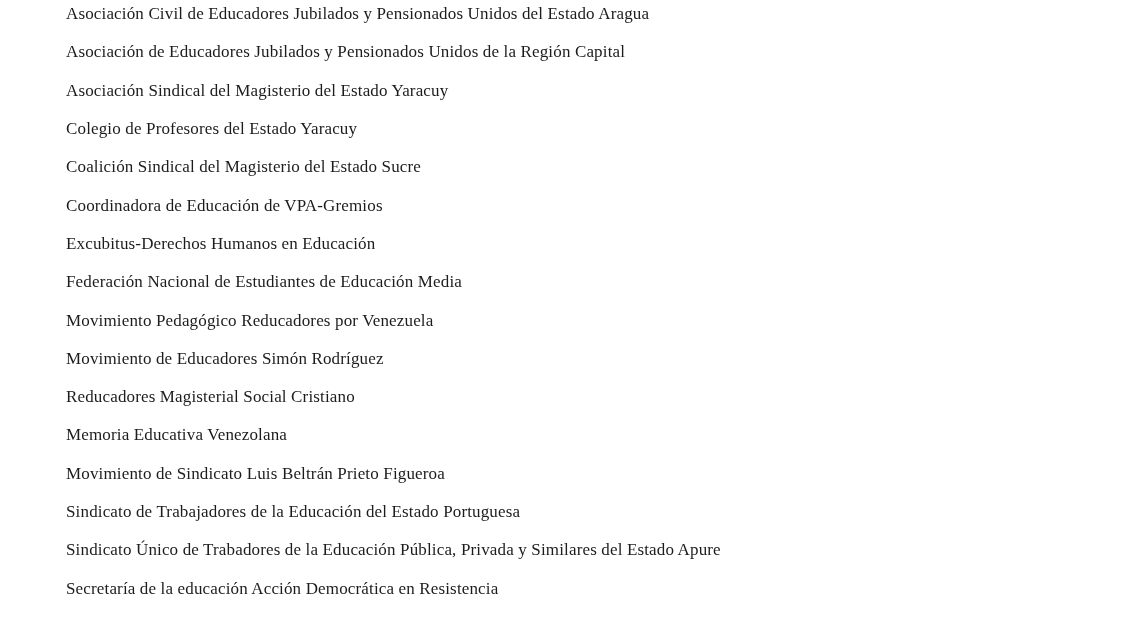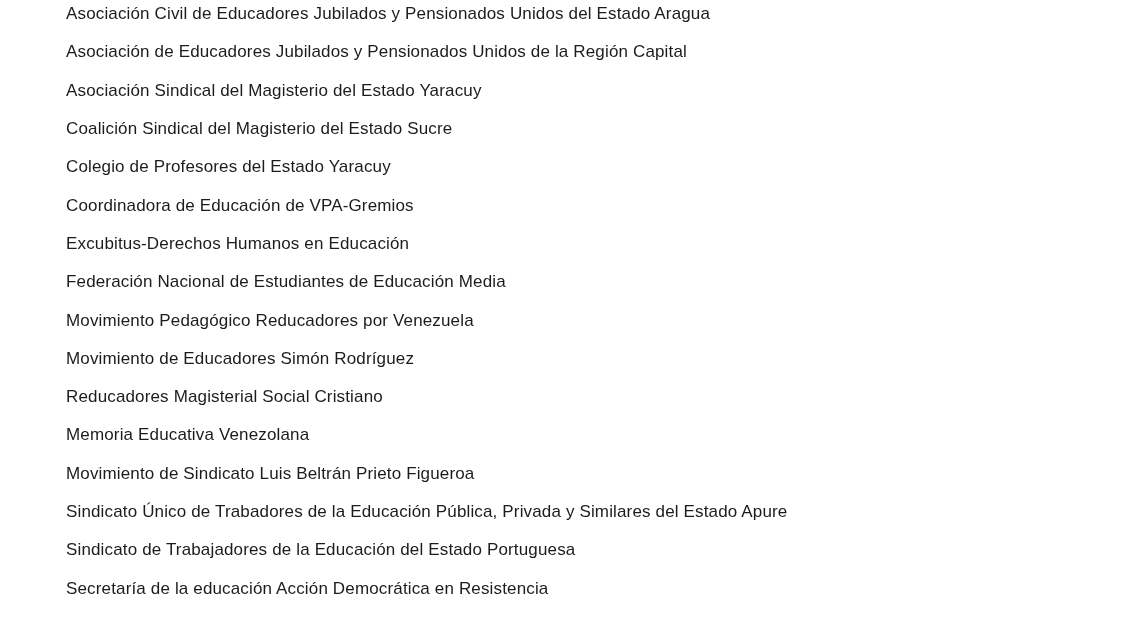--- a/index.html
+++ b/index.html
@@ -8,21 +8,21 @@
     height: 624px;
     overflow: hidden;
     background: #ffffff;
   }
   .page {
     position: relative;
     width: 1124px;
     height: 624px;
     background: #ffffff;
     overflow: hidden;
-    font-family: Liberation Sans, sans-serif;
+    font-family: Liberation Serif, serif;
   }
   .org-list {
     position: absolute;
     left: 66px;
     top: -5px;
     right: 0;
   }
   .org-row {
     height: 38.3px;
     display: flex;
@@ -35,27 +35,27 @@
   }
 </style>
 </head>
 <body>
 
 <div class="page">
   <div class="org-list">
     <div class="org-row">Asociación Civil de Educadores Jubilados y Pensionados Unidos del Estado Aragua</div>
     <div class="org-row">Asociación de Educadores Jubilados y Pensionados Unidos de la Región Capital</div>
     <div class="org-row">Asociación Sindical del Magisterio del Estado Yaracuy</div>
+    <div class="org-row">Colegio de Profesores del Estado Yaracuy</div>
     <div class="org-row">Coalición Sindical del Magisterio del Estado Sucre</div>
-    <div class="org-row">Colegio de Profesores del Estado Yaracuy</div>
     <div class="org-row">Coordinadora de Educación de VPA-Gremios</div>
     <div class="org-row">Excubitus-Derechos Humanos en Educación</div>
     <div class="org-row">Federación Nacional de Estudiantes de Educación Media</div>
     <div class="org-row">Movimiento Pedagógico Reducadores por Venezuela</div>
     <div class="org-row">Movimiento de Educadores Simón Rodríguez</div>
     <div class="org-row">Reducadores Magisterial Social Cristiano</div>
     <div class="org-row">Memoria Educativa Venezolana</div>
     <div class="org-row">Movimiento de Sindicato Luis Beltrán Prieto Figueroa</div>
+    <div class="org-row">Sindicato de Trabajadores de la Educación del Estado Portuguesa</div>
     <div class="org-row">Sindicato Único de Trabadores de la Educación Pública, Privada y Similares del Estado Apure</div>
-    <div class="org-row">Sindicato de Trabajadores de la Educación del Estado Portuguesa</div>
     <div class="org-row">Secretaría de la educación Acción Democrática en Resistencia</div>
   </div>
 </div>
 
 </body></html>

